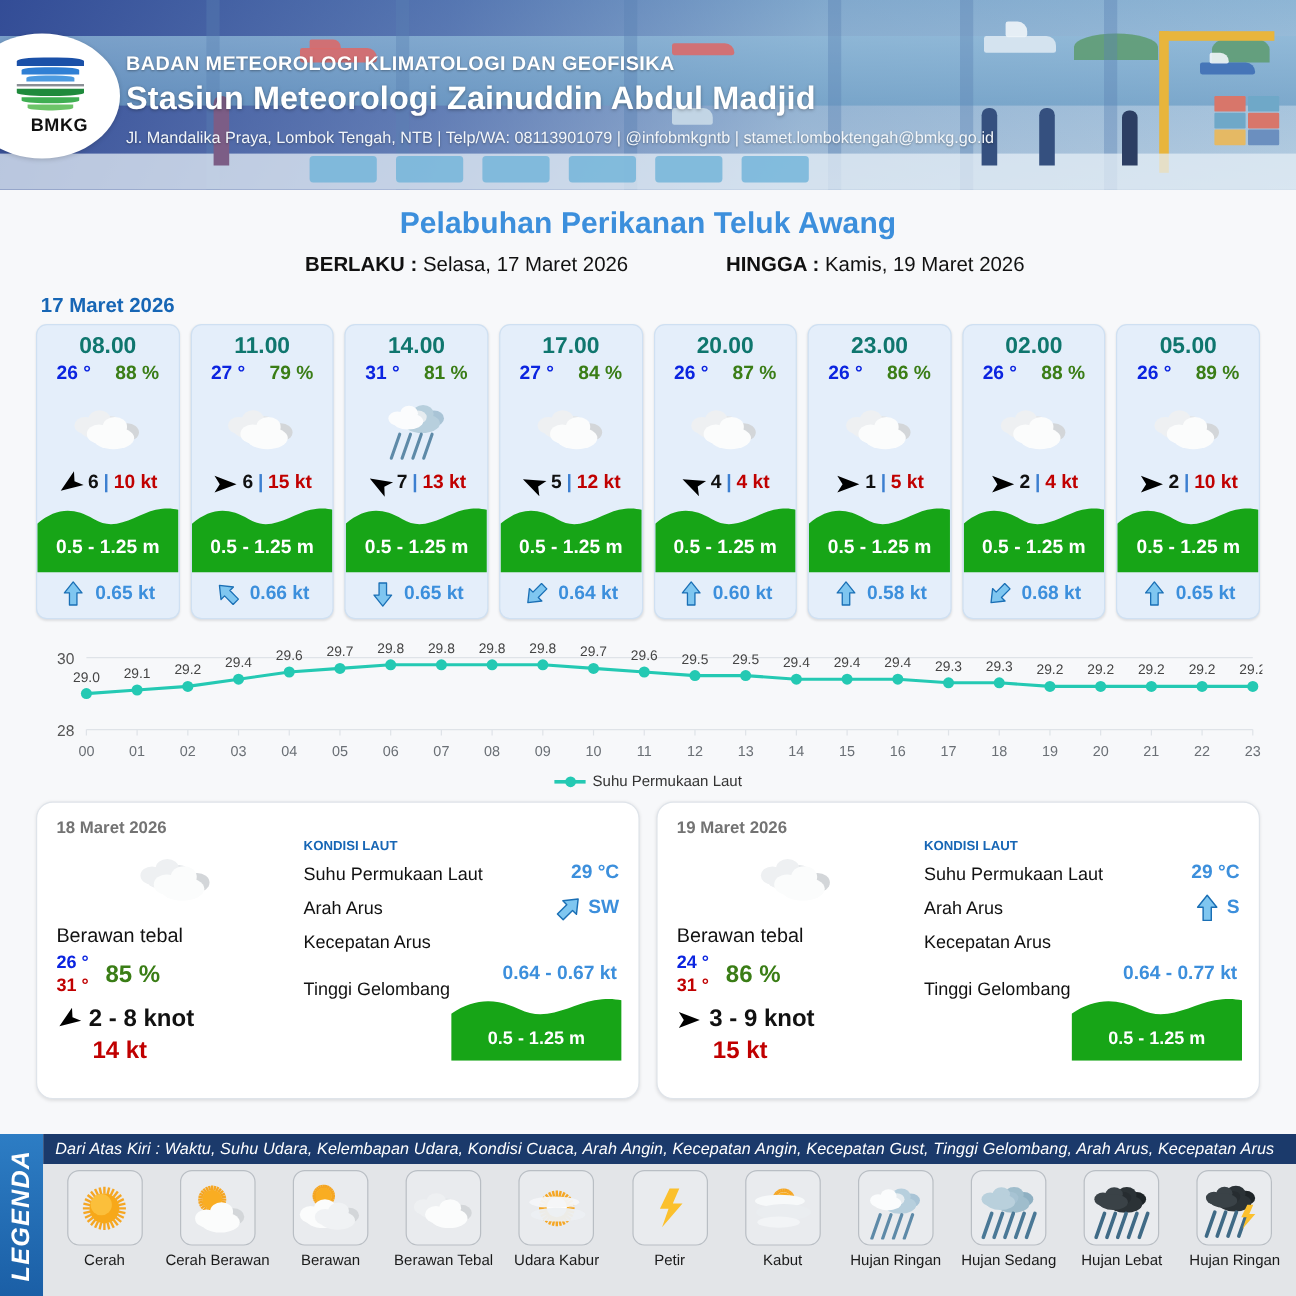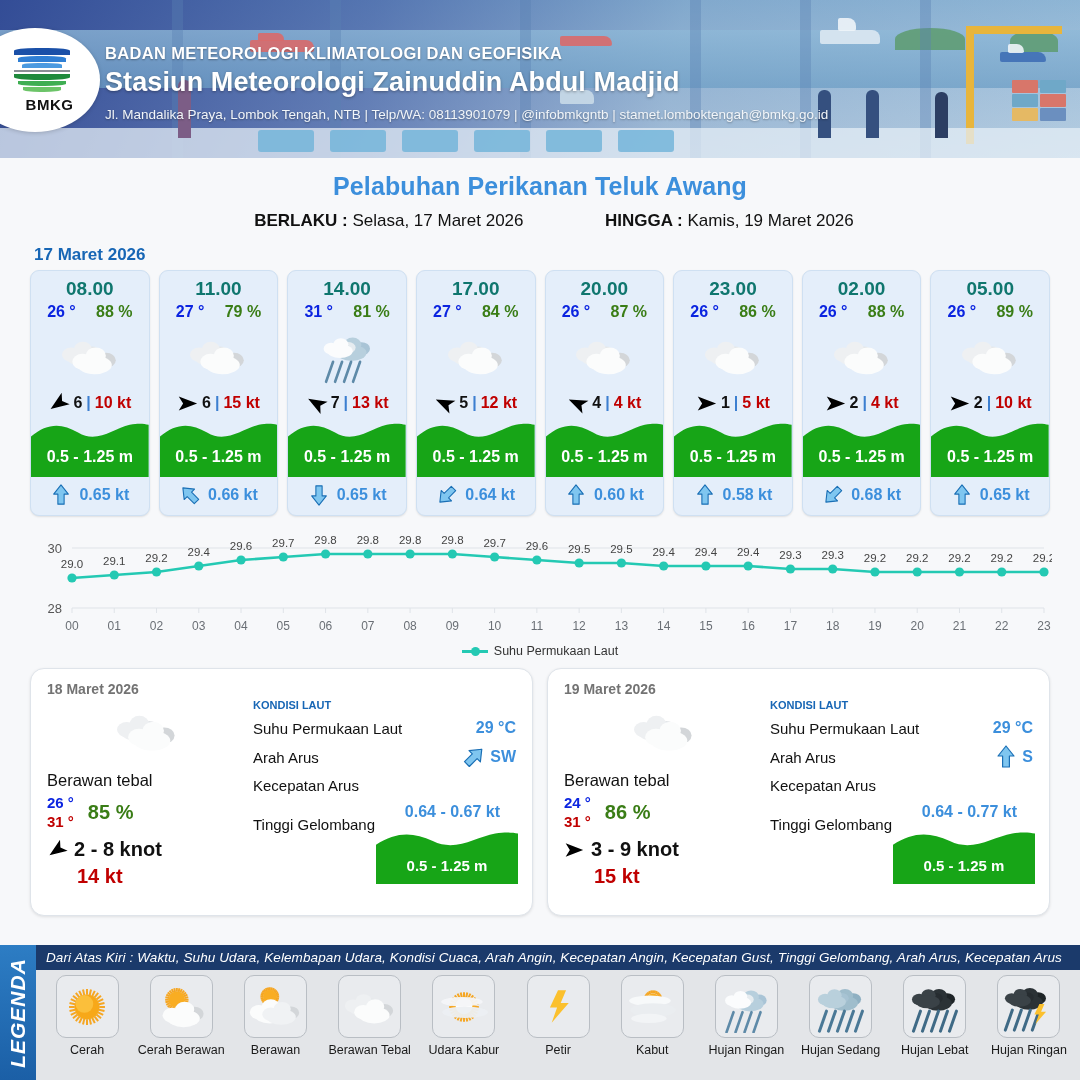--- a/index.html
+++ b/index.html
@@ -104,21 +104,21 @@
   .p-windtxt { font-size:20px; font-weight:bold; color:#111; }
   .p-gust { font-size:20px; font-weight:bold; color:#c00000; margin:4px 0 0 30px; }
 
   .p-right { flex:1; padding-left:6px; position:relative; }
   .p-rtitle { font-size:11px; font-weight:bold; color:#1766b5; margin-bottom:4px;}
   .p-row { display:flex; align-items:center; justify-content:space-between; font-size:15px; color:#111; margin-top:8px;}
   .p-val { font-size:16px; font-weight:bold; color:#3c8fdc; }
   .p-dirwrap { display:flex; align-items:center; gap:4px; }
   .p-wavebox { position:absolute; right:-2px; bottom:4px; width:142px; height:56px; }
   .p-wavetxt { position:absolute; left:0; right:0; bottom:10px; text-align:center; font-size:15px; font-weight:bold; color:#fff;}
-  .p-speedval { position:absolute; right:16px; top:104px; font-size:16px; font-weight:bold; color:#3c8fdc;}
+  .p-speedval { position:absolute; right:2px; top:104px; font-size:16px; font-weight:bold; color:#3c8fdc;}
 
   
   .legend { position:absolute; left:0; bottom:0; width:1080px; height:135px; display:flex; }
   .lg-side { width:36px; background:linear-gradient(180deg,#2d7dc4,#1b5fa6); display:flex; align-items:center; justify-content:center;}
   .lg-side span { transform:rotate(-90deg); white-space:nowrap; color:#fff; font-size:21px; font-weight:bold; font-style:italic; letter-spacing:1px;}
   .lg-main { flex:1; background:#e3e5e8; position:relative; }
   .lg-note { background:#1b3a6b; color:#fff; font-size:13.5px; font-style:italic; padding:5px 10px; letter-spacing:.1px;}
   .lg-items { display:flex; padding:5px 4px 0 4px; }
   .lg-item { flex:1; display:flex; flex-direction:column; align-items:center; }
   .lg-tile { width:63px; height:63px; background:#e9ebee; border:1px solid #b9bec4; border-radius:10px;

